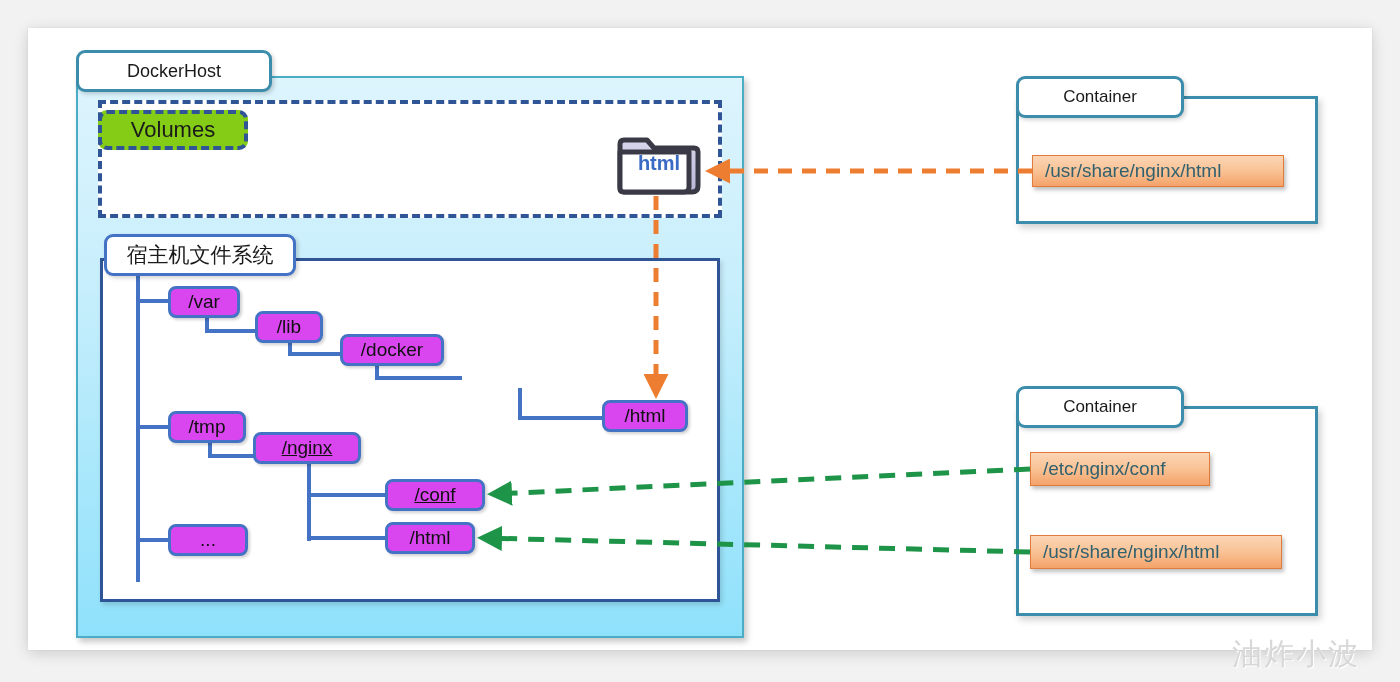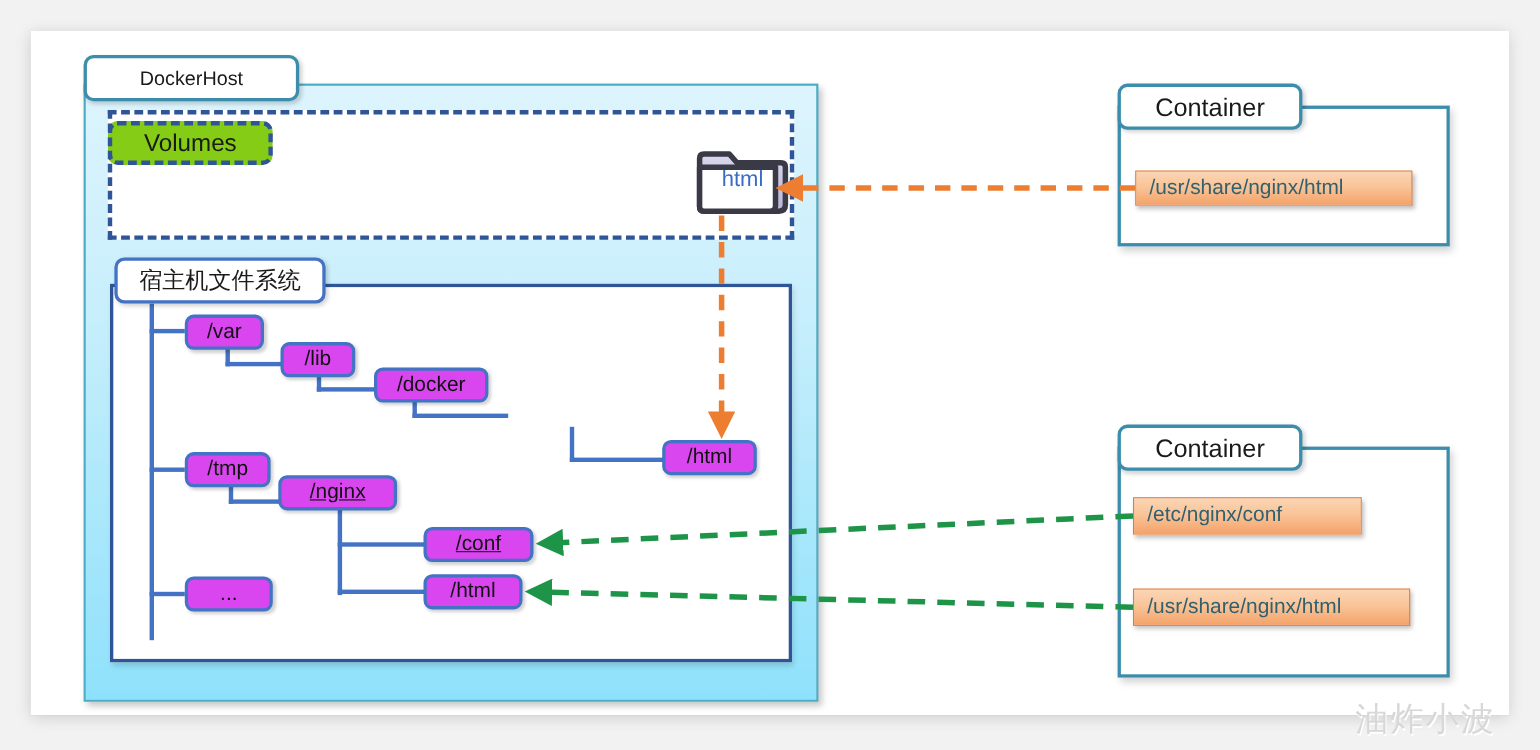--- a/index.html
+++ b/index.html
@@ -121,44 +121,45 @@
   }
 
   
   .container-panel {
     background: #ffffff;
     border: 3px solid #3c8dab;
     box-shadow: 3px 4px 7px rgba(0,0,0,0.18);
   }
   .container-title {
     border: 3px solid #3c8dab;
-    font-size: 23px;
+    font-size: 17px;
     height: 42px;
     z-index: 4;
   }
 
   
   .path-chip {
     background: linear-gradient(to bottom, #fbd5b5 0%, #f9c396 48%, #f4a36a 100%);
     border: 1.5px solid #e07b39;
     color: #31606f;
     font-size: 19px;
     display: flex;
     align-items: center;
     padding-left: 12px;
     box-shadow: 2px 3px 4px rgba(0,0,0,0.25);
     z-index: 5;
     white-space: nowrap;
   }
 
   
   #folder-icon-html {
-    left: 630px; top: 134px;
+    left: 614px; top: 134px;
     width: 92px; height: 62px;
     z-index: 6;
+    font-weight: bold;
   }
   #folder-icon-html svg { display: block; }
   #folder-icon-label {
     position: absolute;
     left: 16px; top: 18px;
     width: 58px;
     text-align: center;
     font-size: 20px;
     color: #3a6bc4;
     z-index: 7;
@@ -255,21 +256,21 @@
     </svg>
     <div id="folder-icon-label">html</div>
   </div>
 
   <div class="abs container-panel" style="left:1016px; top:96px; width:302px; height:128px;"></div>
   <div class="abs title-tab container-title" style="left:1016px; top:76px; width:168px;">Container</div>
   <div class="abs path-chip" style="left:1032px; top:155px; width:252px; height:32px;">/usr/share/nginx/html</div>
 
   <div class="abs container-panel" style="left:1016px; top:406px; width:302px; height:210px;"></div>
   <div class="abs title-tab container-title" style="left:1016px; top:386px; width:168px;">Container</div>
-  <div class="abs path-chip" style="left:1030px; top:452px; width:208px; height:34px;text-align:center;">/etc/nginx/conf</div>
+  <div class="abs path-chip" style="left:1030px; top:452px; width:180px; height:34px;text-align:center;">/etc/nginx/conf</div>
   <div class="abs path-chip" style="left:1030px; top:535px; width:252px; height:34px;">/usr/share/nginx/html</div>
 
   <svg id="arrow-layer" xmlns="http://www.w3.org/2000/svg" viewBox="0 0 1400 682">
     <defs>
       <marker id="arrowOrange" markerWidth="5" markerHeight="5" refX="3.6" refY="2.5" orient="auto">
         <path d="M0,0 L5,2.5 L0,5 Z" fill="#ed7d31"></path>
       </marker>
       <marker id="arrowGreen" markerWidth="5" markerHeight="5" refX="3.6" refY="2.5" orient="auto">
         <path d="M0,0 L5,2.5 L0,5 Z" fill="#1e9448"></path>
       </marker>

